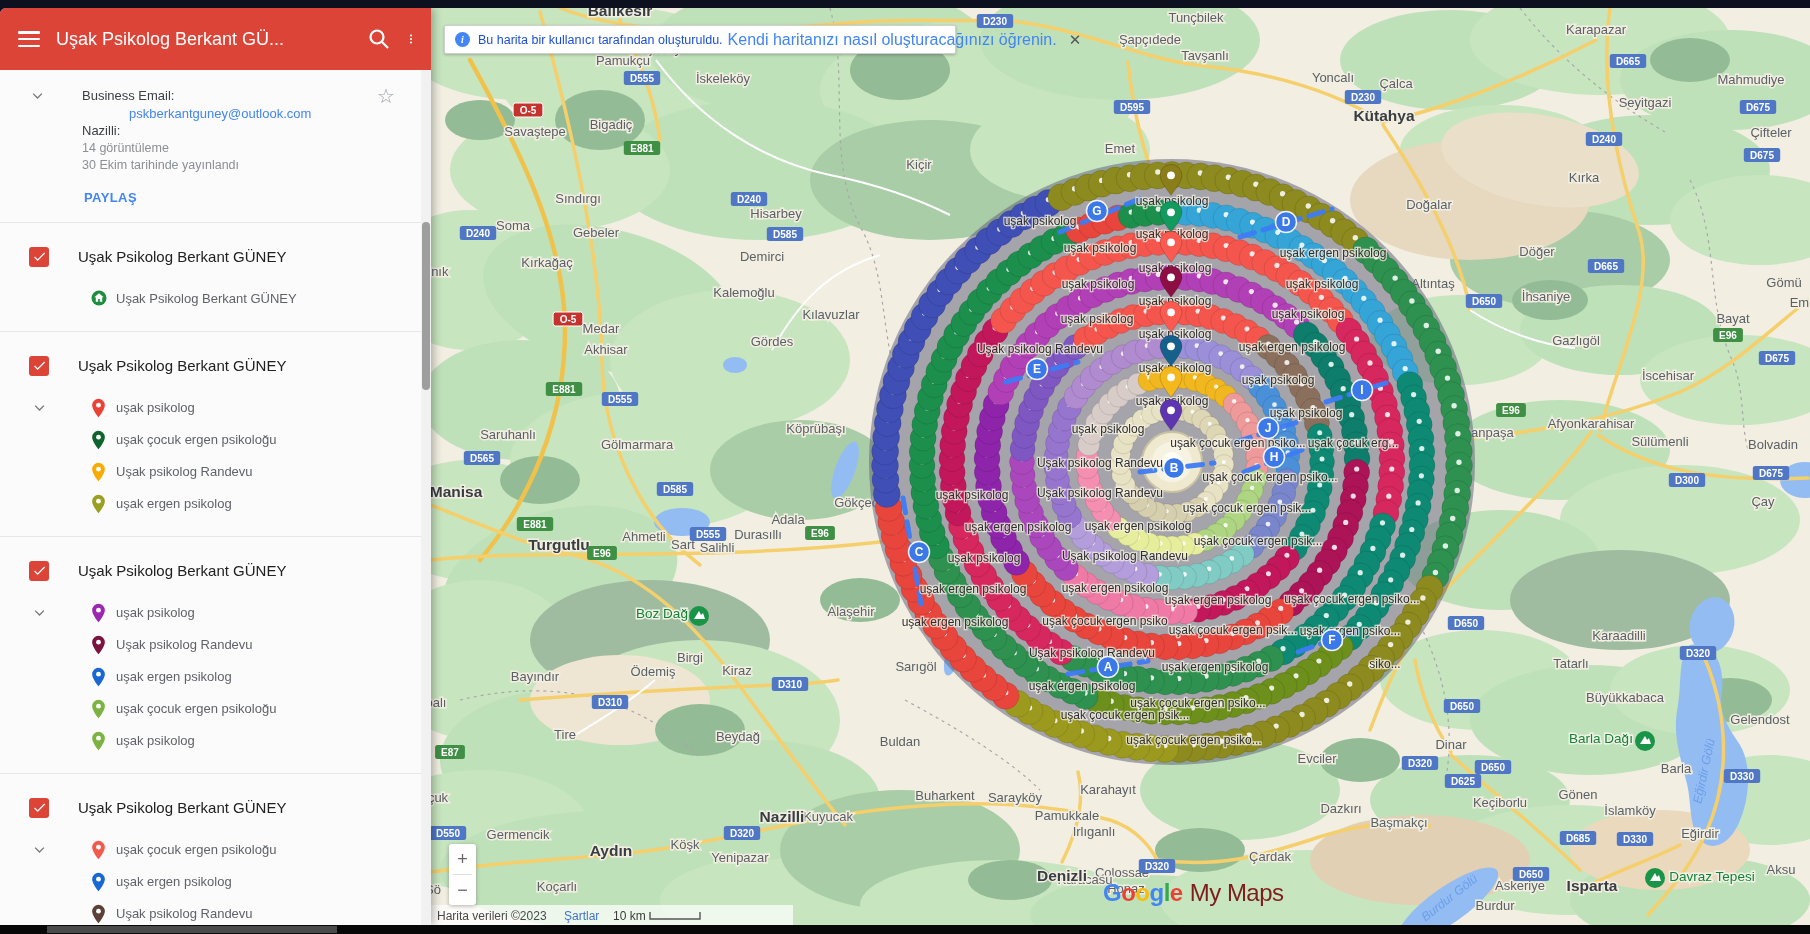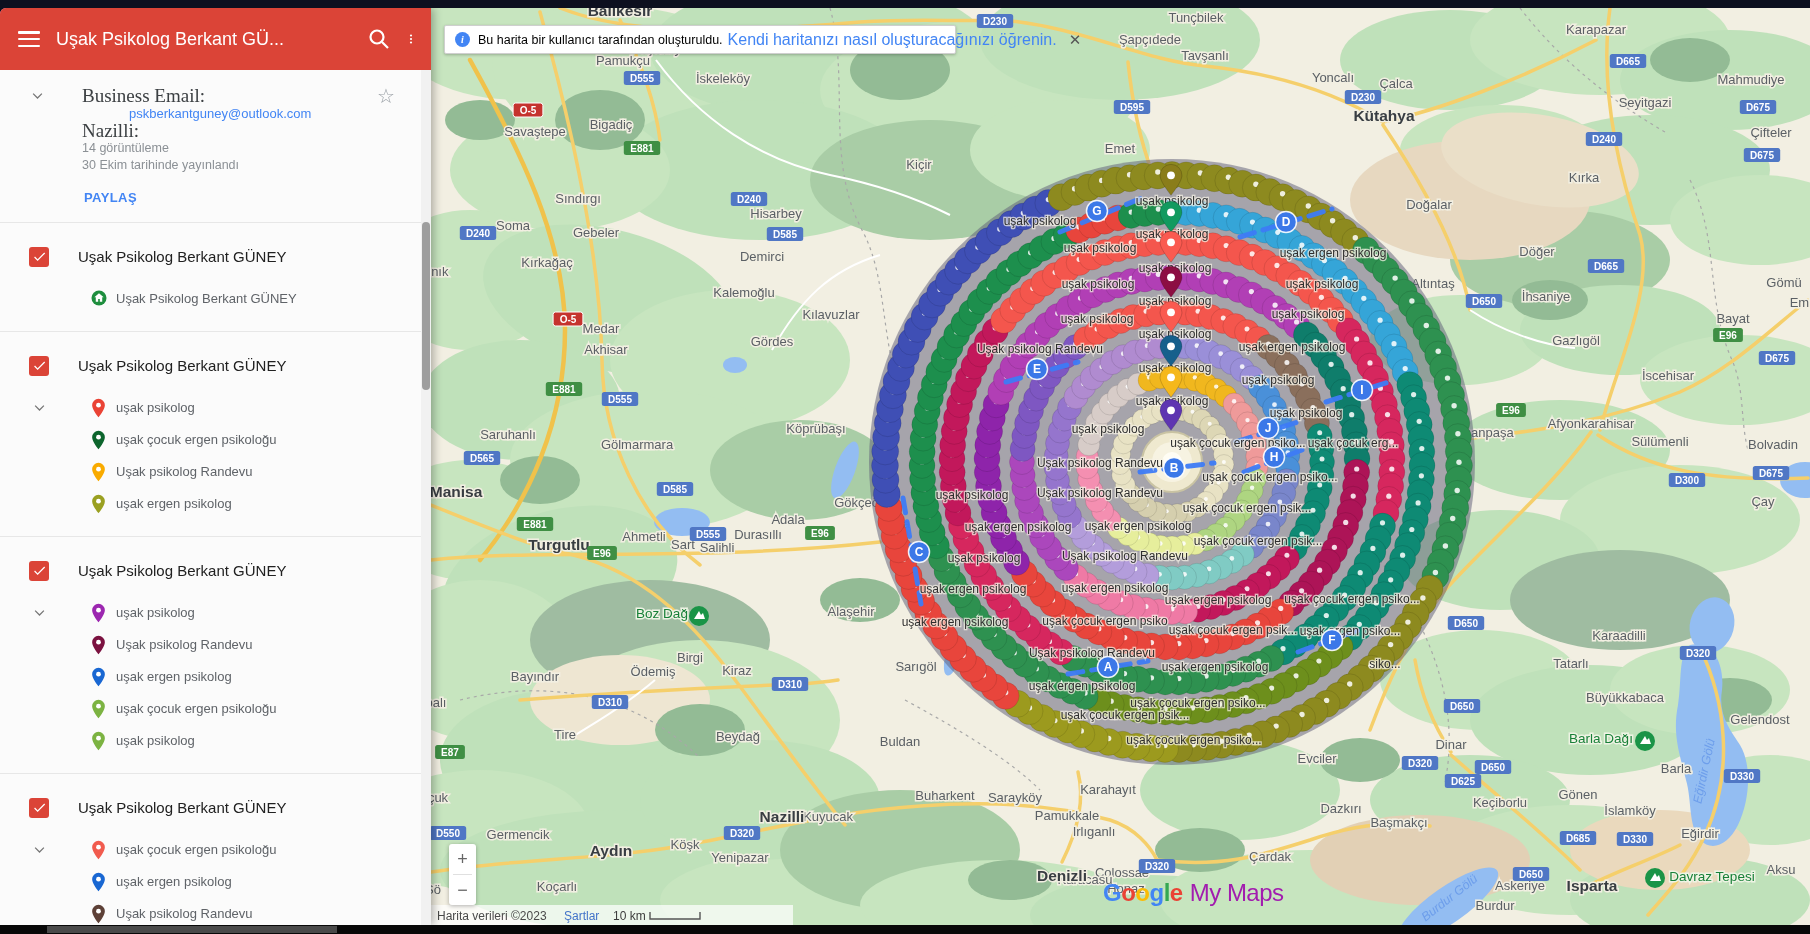--- a/index.html
+++ b/index.html
@@ -14,21 +14,21 @@
   .hamburger{width:22px;height:16px;display:flex;flex-direction:column;justify-content:space-between;cursor:pointer;}
   .hamburger i{display:block;height:2.5px;background:#fff;border-radius:1px;}
   .sb-title{flex:1;color:#fff;font-size:18px;font-weight:500;margin:0 16px;white-space:nowrap;overflow:hidden;}
   .hicon{width:24px;height:24px;margin-left:14px;cursor:pointer;flex:none;}
   .sb-body{position:absolute;left:0;top:62px;width:421px;bottom:0;overflow:hidden;background:#fbfbfb;}
   .sb-scroll{position:absolute;right:0;top:62px;bottom:0;width:10px;background:#f1f1f1;}
   .sb-scroll .thumb{position:absolute;left:1px;top:152px;width:8px;height:168px;background:#9e9e9e;border-radius:4px;}
   .info{position:relative;padding:17px 20px 16px 82px;}
   .info .chev{position:absolute;left:30px;top:18px;}
   .info .star{position:absolute;right:26px;top:16px;color:#9aa0a6;font-size:20px;line-height:20px;cursor:pointer;}
-  .iline{font-size:19px;color:#3c4043;line-height:17.5px;font-family:Liberation Serif, serif;}
+  .iline{font-size:13px;color:#3c4043;line-height:17.5px;}
   .ilink{font-size:13px;color:#4285f4;line-height:17.5px;cursor:pointer;margin-left:47px;}
   .imuted{font-size:12.5px;color:#8b9095;line-height:17.5px;}
   .share{display:inline-block;margin-top:15px;margin-left:2px;color:#4285f4;font-size:13px;font-weight:bold;letter-spacing:.4px;cursor:pointer;}
   .layer{border-top:1px solid #e7e7e7;padding-bottom:16px;}
   .layer-head{display:flex;align-items:center;padding:24px 0 10px 29px;}
   .checkbox{width:20px;height:20px;background:#db4437;border-radius:3px;flex:none;cursor:pointer;display:flex;align-items:center;justify-content:center;}
   .layer-title{font-size:15px;font-weight:500;color:#212121;margin:0 0 0 29px;}
   .layer-items{list-style:none;margin:6px 0 0 0;padding:0 0 0 90px;}
   .layer-item{position:relative;height:32px;display:flex;align-items:center;cursor:pointer;}
   .item-chev{position:absolute;left:-58px;top:8px;}
@@ -42,30 +42,30 @@
   text.city.bold{font-size:15.5px;font-weight:bold;fill:#383d42;}
   text.gplace{font-size:13.5px;fill:#188038;paint-order:stroke;stroke:#eef3e4;stroke-width:3px;text-anchor:middle;}
   text.water{font-size:12.5px;font-style:italic;fill:#6d9eeb;text-anchor:middle;}
   text.slabel{font-size:12px;fill:#2e2e2e;paint-order:stroke;stroke:rgba(246,243,230,.72);stroke-width:2.6px;text-anchor:middle;}
   text.rbt{font-size:10px;font-weight:bold;fill:#fff;text-anchor:middle;}
   text.lett{font-size:12px;font-weight:bold;fill:#fff;text-anchor:middle;}
   .route{stroke:#3d7bf5;stroke-width:5;stroke-dasharray:15 9;fill:none;stroke-linecap:round;opacity:.95;}
   
   .banner{position:absolute;left:13px;top:17px;width:512px;height:29px;background:#fff;border:1px solid #cfcfcf;border-radius:2px;box-shadow:0 1px 3px rgba(0,0,0,.25);display:flex;align-items:center;padding:0 10px;box-sizing:border-box;z-index:6;}
   .binfo{width:15px;height:15px;border-radius:50%;background:#4285f4;color:#fff;font-size:10px;font-weight:bold;text-align:center;line-height:15px;flex:none;margin-right:8px;font-style:italic;font-family:"Liberation Serif",serif;}
-  .btext{font-size:12.5px;color:#000000;white-space:nowrap;}
+  .btext{font-size:12.5px;color:#1d4ed8;white-space:nowrap;}
   .blink{font-size:16px;color:#4285f4;margin-left:5px;white-space:nowrap;cursor:pointer;}
   .bclose{margin-left:12px;color:#555;font-size:15px;cursor:pointer;line-height:15px;}
   
   .zoomctl{position:absolute;left:18px;top:836px;width:27px;height:61px;background:#fff;border-radius:3px;box-shadow:0 1px 4px rgba(0,0,0,.3);z-index:6;display:flex;flex-direction:column;}
   .zbtn{flex:1;display:flex;align-items:center;justify-content:center;font-size:18px;color:#666;cursor:pointer;}
   .zdiv{height:1px;background:#e0e0e0;margin:0 4px;}
   
   .gmm{position:absolute;left:672px;top:871px;z-index:6;font-size:24px;font-weight:bold;white-space:nowrap;letter-spacing:-.5px;}
-  .gmm .suffix{color:#a21caf;font-weight:normal;margin-left:7px;}
+  .gmm .suffix{color:#7f1d1d;font-weight:normal;margin-left:7px;}
 </style>
 </head>
 <body>
 
 <div class="screen">
   <div class="topstrip"></div>
 
   <aside class="sidebar">
     <header class="sb-header">
       <span class="hamburger">

